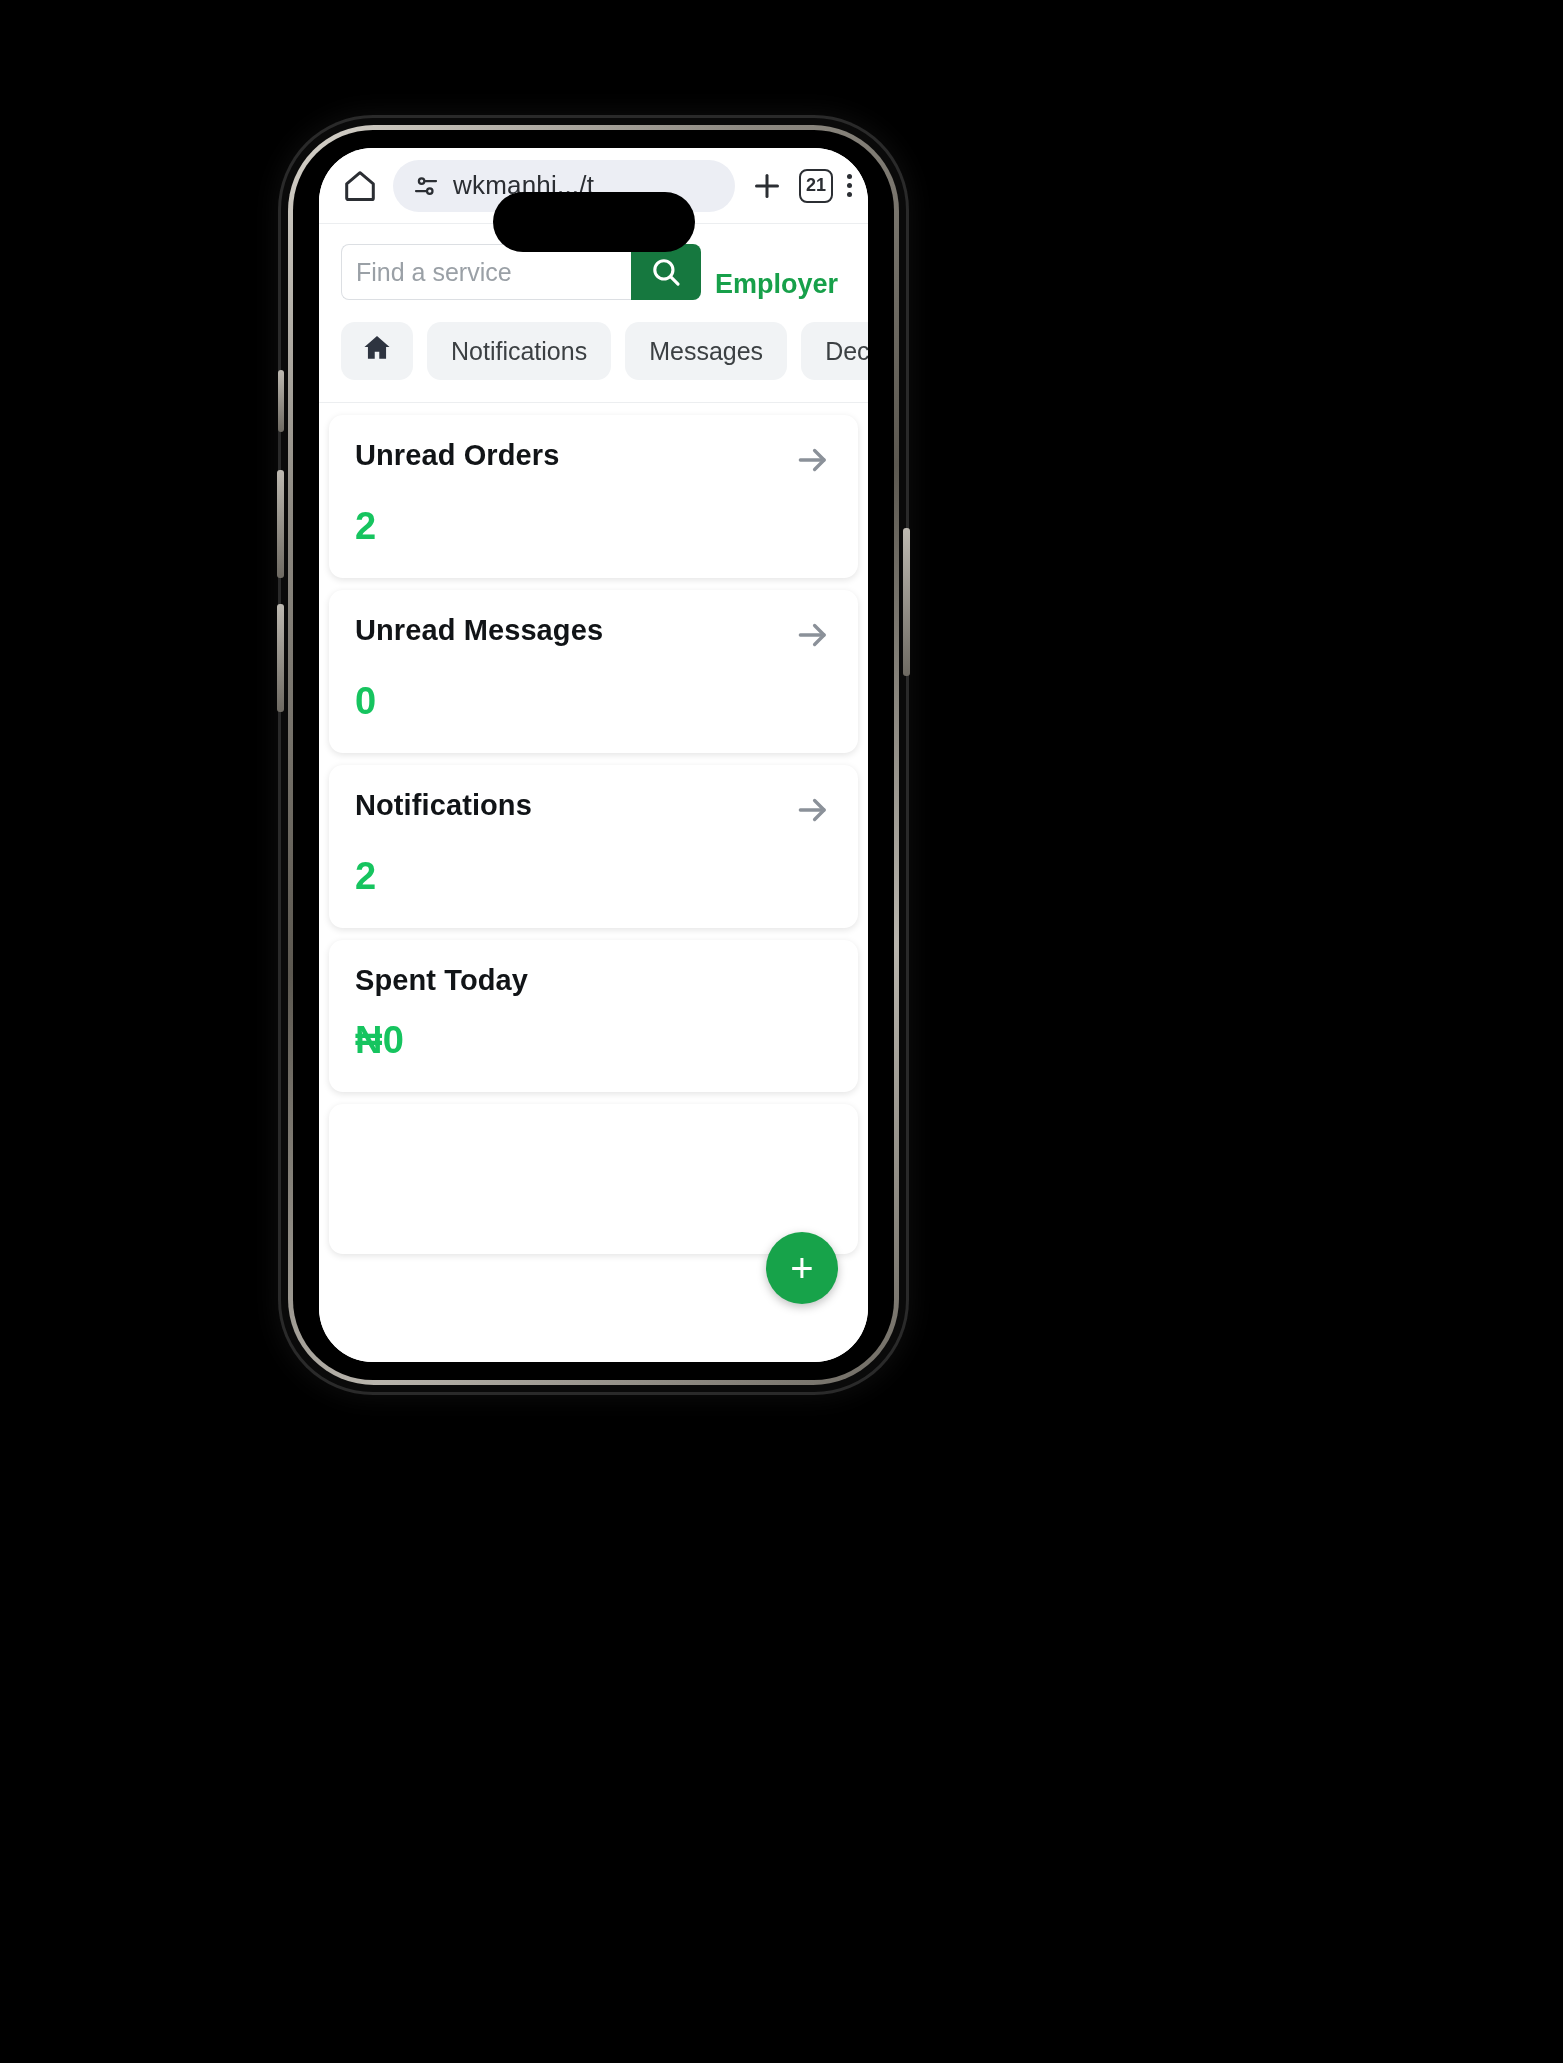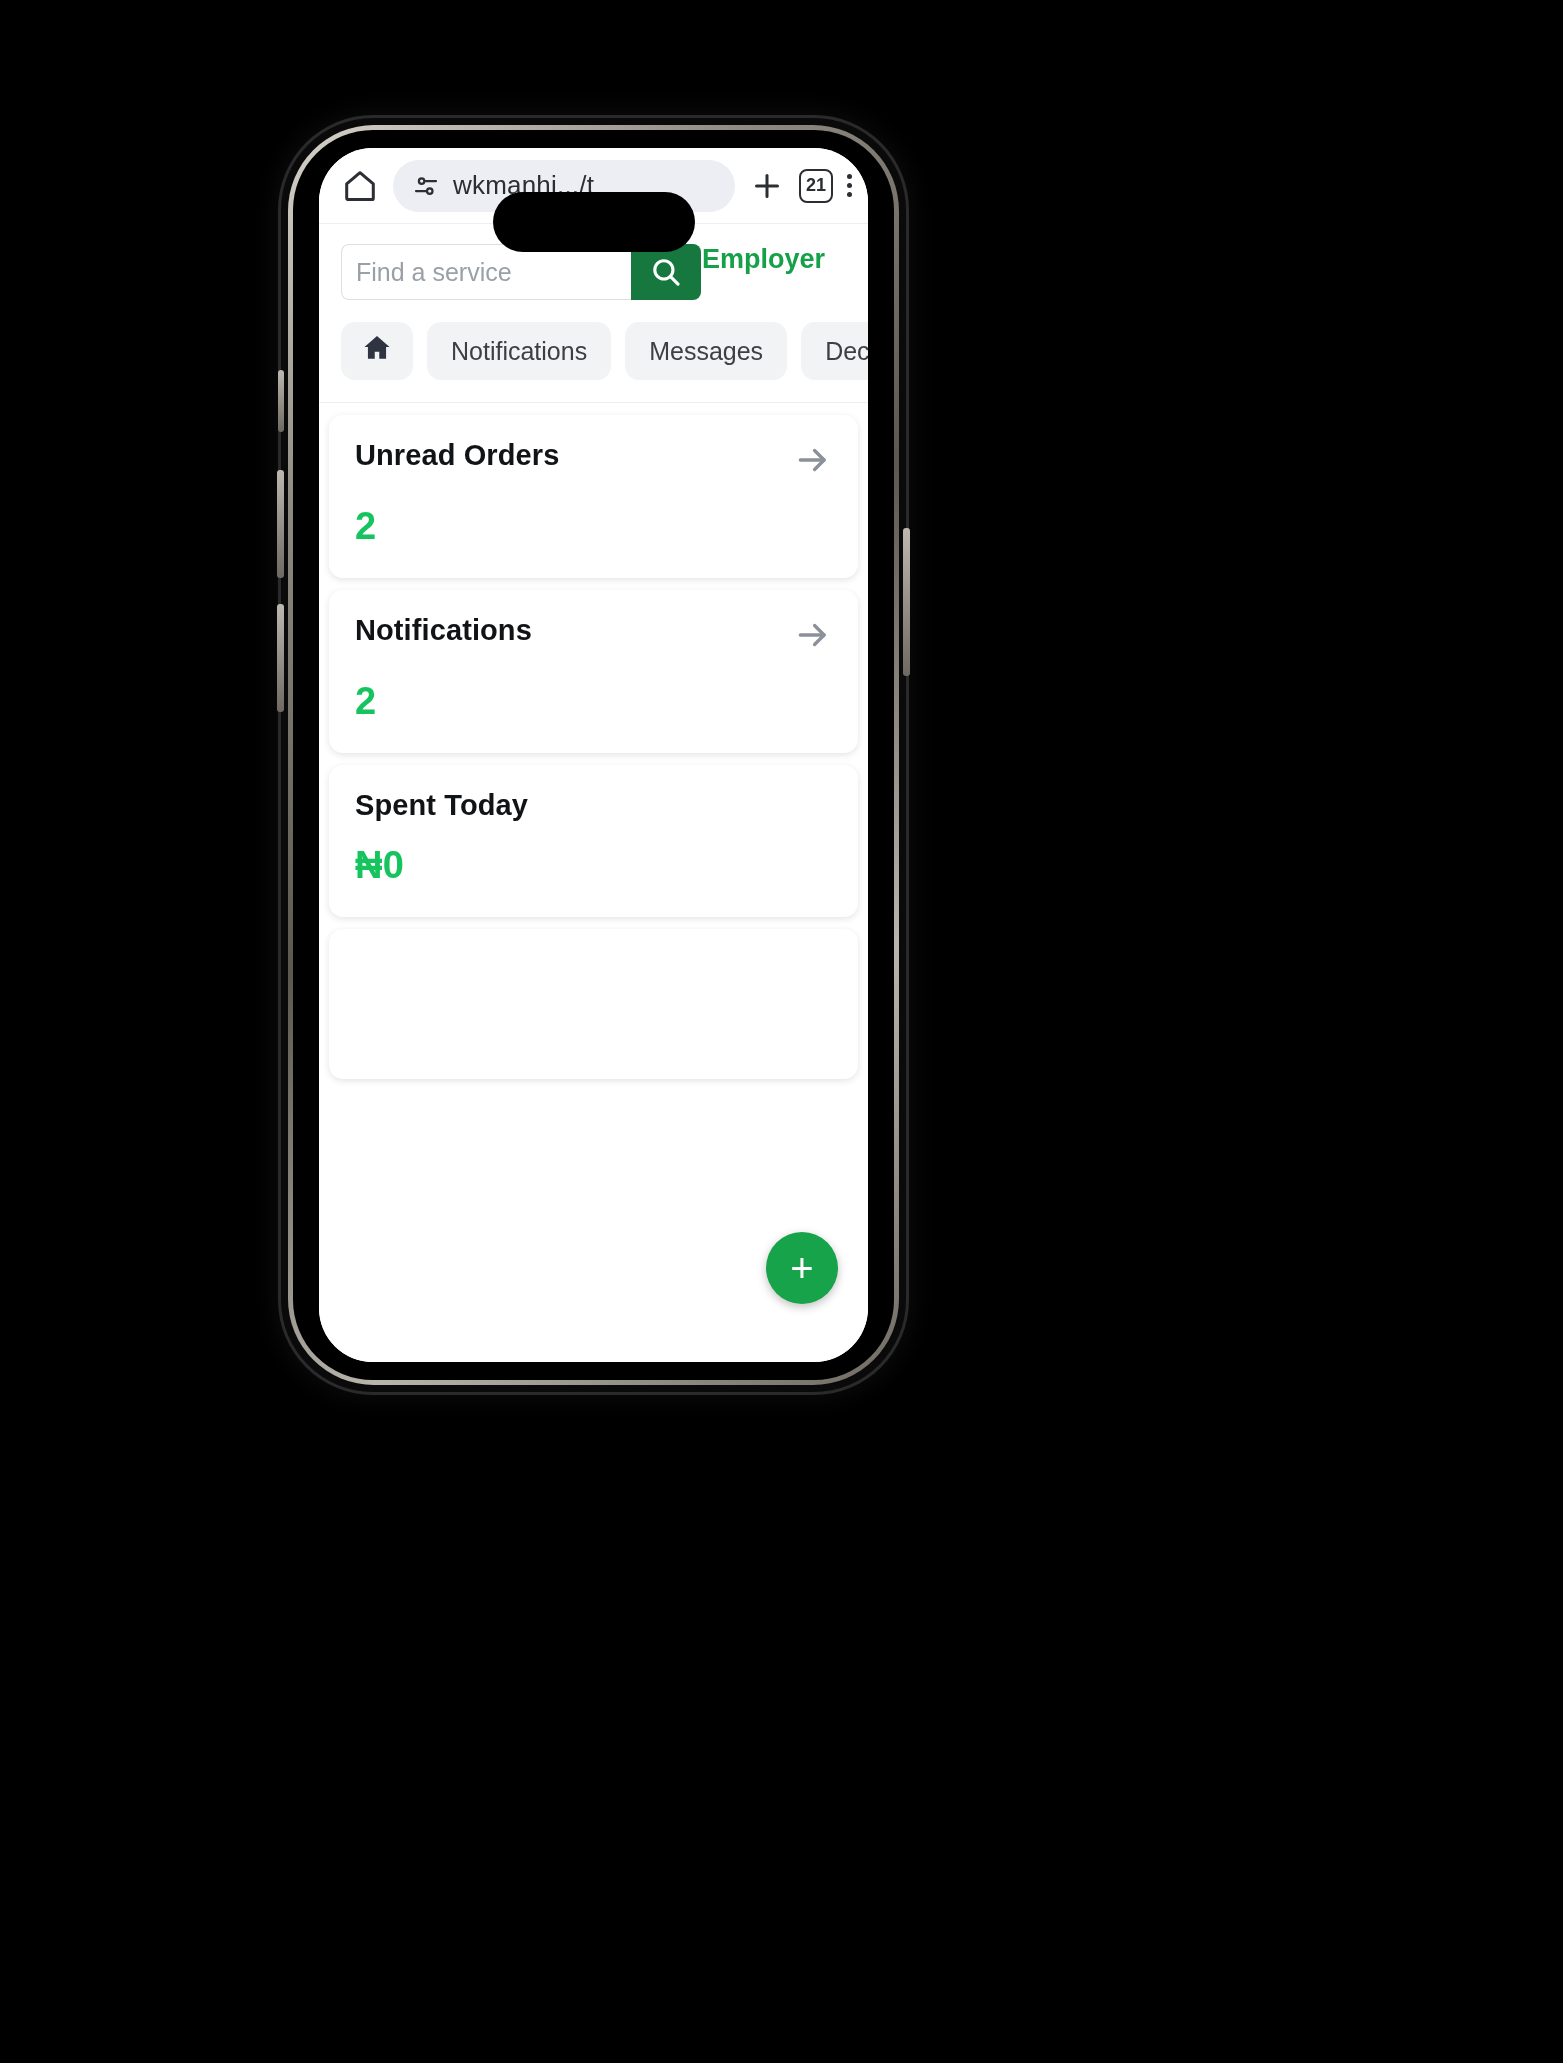--- a/index.html
+++ b/index.html
@@ -98,22 +98,22 @@
     font-size: 18px; font-weight: bold; color: #2b2e33;
     display: flex; align-items: center; justify-content: center;
   }
   .kebab { display: flex; flex-direction: column; gap: 4px; align-items: center; }
   .kebab i { width: 5px; height: 5px; border-radius: 50%; background: #2b2e33; display: block; }
 
   
   .page { background: #ffffff; height: 1138px; position: relative; overflow: hidden; }
 
   .topbar {
-    display: flex; align-items: flex-start;
-    gap: 1px;
+    display: flex; align-items: flex-end;
+    gap: 14px;
     padding: 20px 0 18px 22px;
   }
   .search-wrap { display: flex; align-items: stretch; flex: 0 0 auto; }
   .search-input {
     width: 290px; height: 56px;
     border: 1px solid #dcdfe3;
     border-right: none;
     border-radius: 8px 0 0 8px;
     background: #fff;
     font-size: 25px;
@@ -293,20 +293,32 @@
               <span class="arrow-icon">
                 <svg width="38" height="38" viewBox="0 0 24 24" fill="none" stroke="#8b9199" stroke-width="2.1" stroke-linecap="round" stroke-linejoin="round">
                   <line x1="4" y1="12" x2="19" y2="12"></line>
                     <polyline points="13,6 19,12 13,18"></polyline>
                 </svg>
               </span>
             </div>
             <div class="card-value">2</div>
           </div>
 
+          <div class="card">
+            <div class="card-head">
+              <span class="card-title">Unread Messages</span>
+              <span class="arrow-icon">
+                <svg width="38" height="38" viewBox="0 0 24 24" fill="none" stroke="#8b9199" stroke-width="2.1" stroke-linecap="round" stroke-linejoin="round">
+                  <line x1="4" y1="12" x2="19" y2="12"></line>
+                    <polyline points="13,6 19,12 13,18"></polyline>
+                </svg>
+              </span>
+            </div>
+            <div class="card-value">0</div>
+          </div>
 
           <div class="card">
             <div class="card-head">
               <span class="card-title">Notifications</span>
               <span class="arrow-icon">
                 <svg width="38" height="38" viewBox="0 0 24 24" fill="none" stroke="#8b9199" stroke-width="2.1" stroke-linecap="round" stroke-linejoin="round">
                   <line x1="4" y1="12" x2="19" y2="12"></line>
                     <polyline points="13,6 19,12 13,18"></polyline>
                 </svg>
               </span>

